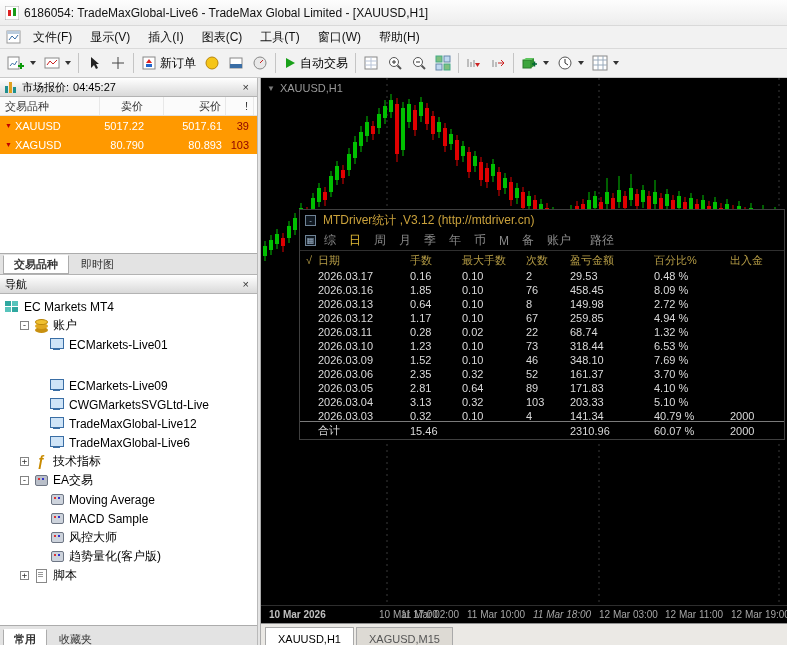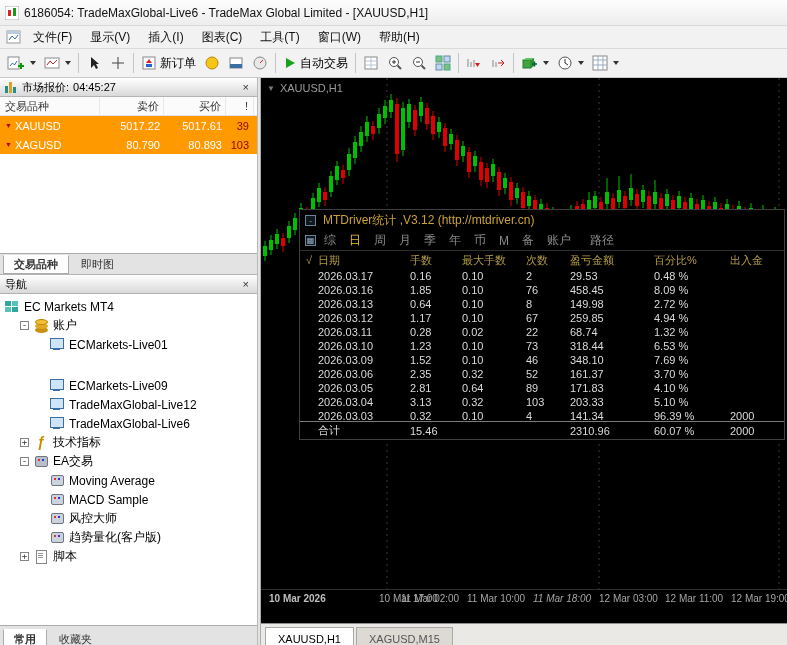--- a/index.html
+++ b/index.html
@@ -30,21 +30,21 @@
 
 .mwsec{height:197px;display:flex;flex-direction:column;flex:none;border-bottom:1px solid #B3B3B3}
 .mw-hicon{width:13px;height:11px;flex:none;background:
   linear-gradient(#1F8F8F,#1F8F8F) 0 4px/3px 7px no-repeat,
   linear-gradient(#E0A020,#E0A020) 4px 0/3px 11px no-repeat,
   linear-gradient(#1F8F8F,#1F8F8F) 8px 5px/3px 6px no-repeat}
 .mw-table{flex:1;display:flex;flex-direction:column;background:#FFF;overflow:hidden}
 .mw-hrow{display:flex;height:19px;background:#FBFBFB;border-bottom:1px solid #E2E2E2;flex:none}
 .mw-cell{font-size:11px;display:flex;align-items:center;overflow:hidden}
 .mw-col0{width:100px;padding-left:5px}
-.mw-col1{width:64px;justify-content:flex-end;padding-right:4px}
+.mw-col1{width:64px;justify-content:flex-end;padding-right:20px}
 .mw-col2{width:62px;justify-content:flex-end;padding-right:4px}
 .mw-col3{width:28px;justify-content:flex-end;padding-right:5px}
 .mw-hrow .mw-cell{color:#333;border-right:1px solid #E8E8E8}
 .mw-row{display:flex;height:19px;background:#FF9900;color:#FFF;flex:none}
 .mw-arrow{font-size:7px;color:#C00000;margin-right:3px}
 .mw-row .spread{color:#8B0000}
 .mw-fill{flex:1;background:#FFF}
 
 
 .tabstrip{display:flex;align-items:stretch;background:#E3E3E3;border-top:1px solid #ACACAC;padding:1px 3px 0 3px;gap:1px;flex:none}
@@ -74,21 +74,21 @@
 .ticon-ea-item::before{background:#CDD3DC}
 .ticon-script::before{content:"";position:absolute;left:3px;top:1px;width:9px;height:12px;background:#FFF;border:1px solid #888}
 .ticon-script::after{content:"";position:absolute;left:5px;top:4px;width:5px;height:1px;background:#999;box-shadow:0 2px 0 #999,0 4px 0 #999}
 .tlabel{overflow:hidden;text-overflow:ellipsis}
 
 
 .chart-canvas{position:relative;flex:1;background:#000;overflow:hidden;min-height:0}
 .chart-symbol{position:absolute;left:6px;top:4px;color:#9A9A9A;font-size:11px;display:flex;gap:5px;align-items:center;z-index:2}
 .chart-symbol .collapse{font-size:8px;color:#7A7A7A}
 #candles{position:absolute;left:0;top:0;z-index:1}
-.time-axis{position:absolute;left:0;right:0;bottom:0;height:34px;border-top:1px solid #2E2E2E;background:#000;z-index:2}
+.time-axis{position:absolute;left:0;right:0;bottom:0;height:18px;border-top:1px solid #2E2E2E;background:#000;z-index:2}
 .ta-label{position:absolute;top:3px;font-size:10px;color:#A6A6A6;white-space:nowrap}
 .ta-label.first{font-weight:700;color:#BFBFBF}
 .chart-tabs{height:26px;display:flex;align-items:stretch;background:#EBE9E5;border-top:1px solid #8F8F8F;padding:3px 2px 0 4px;gap:2px;flex:none}
 .ctab{padding:3px 12px;font-size:11px;color:#555;background:#DDDAD4;border:1px solid #A9A9A9;border-bottom:none;display:flex;align-items:center}
 .ctab.active{background:#FFF;color:#000}
 
 
 .stats{position:absolute;left:38px;top:131px;width:486px;height:231px;background:#000;border:1px solid #3F3F3F;z-index:3;font-size:11px;display:flex;flex-direction:column}
 .stats-title-row{height:21px;display:flex;align-items:center;gap:7px;padding:0 5px;color:#C9A13B;font-size:12px;flex:none}
 .pnl-icon{width:11px;height:11px;border:1px solid #6F8396;background:#101820;color:#9FB6CC;font-size:8px;line-height:9px;text-align:center;flex:none}
@@ -327,20 +327,25 @@
           </div>
           <div class="tree-row" style="padding-left: 36px;">
             <span class="expander-space"></span>
             <span class="ticon ticon-account"></span>
             <span class="tlabel">ECMarkets-Live01</span>
           </div>
           <div class="tree-row" style="padding-left: 36px; margin-top: 22px;">
             <span class="expander-space"></span>
             <span class="ticon ticon-account"></span>
             <span class="tlabel">ECMarkets-Live09</span>
+          </div>
+          <div class="tree-row" style="padding-left: 36px;">
+            <span class="expander-space"></span>
+            <span class="ticon ticon-account"></span>
+            <span class="tlabel">CWGMarketsSVGLtd-Live</span>
           </div>
           <div class="tree-row" style="padding-left: 36px;">
             <span class="expander-space"></span>
             <span class="ticon ticon-account"></span>
             <span class="tlabel">TradeMaxGlobal-Live12</span>
           </div>
           <div class="tree-row" style="padding-left: 36px;">
             <span class="expander-space"></span>
             <span class="ticon ticon-account"></span>
             <span class="tlabel">TradeMaxGlobal-Live6</span>
@@ -704,21 +709,21 @@
               <div class="scell">5.10 %</div>
               <div class="scell"></div>
             </div>
             <div class="srow stats-grid">
               <div class="scell gut"></div>
               <div class="scell">2026.03.03</div>
               <div class="scell">0.32</div>
               <div class="scell">0.10</div>
               <div class="scell">4</div>
               <div class="scell">141.34</div>
-              <div class="scell">96.39 %</div>
+              <div class="scell">40.79 %</div>
               <div class="scell">2000</div>
             </div>
           </div>
         <div class="stotal stats-grid">
             <div class="scell gut"></div>
             <div class="scell">合计</div>
             <div class="scell">15.46</div>
             <div class="scell"></div>
             <div class="scell"></div>
             <div class="scell">2310.96</div>

